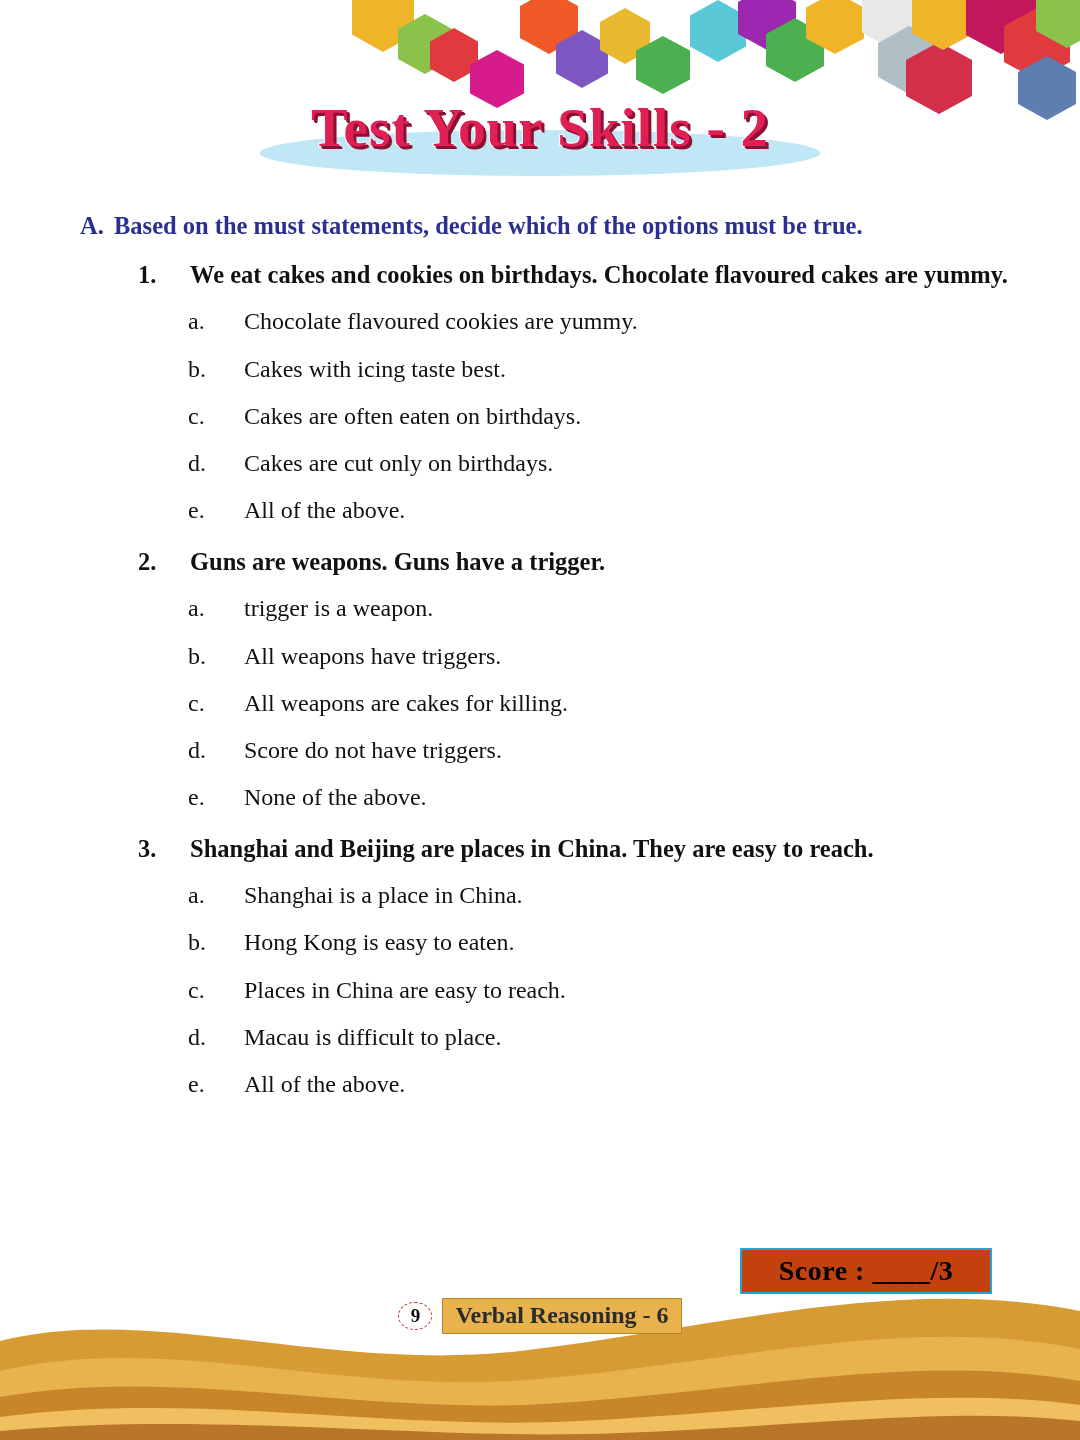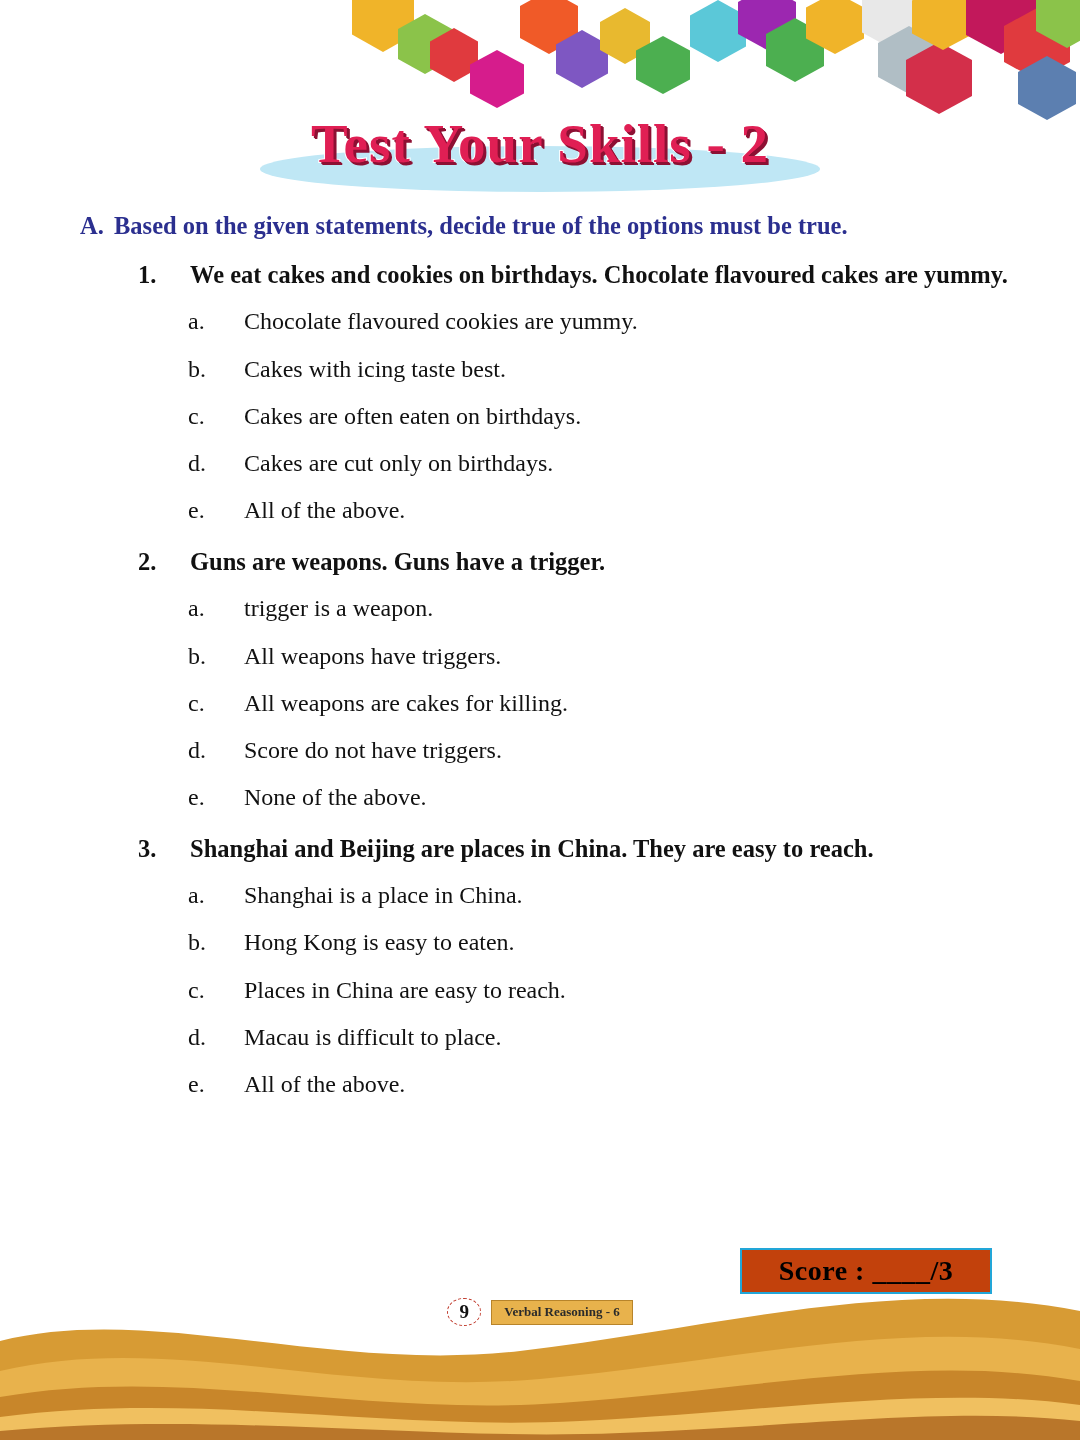--- a/index.html
+++ b/index.html
@@ -26,21 +26,21 @@
   .hex {
     position: absolute;
     width: 62px;
     height: 70px;
     clip-path: polygon(50% 0%, 100% 25%, 100% 75%, 50% 100%, 0% 75%, 0% 25%);
   }
 
   
   .title-wrap {
     position: absolute;
-    top: 112px;
+    top: 96px;
     left: 0;
     width: 1080px;
     text-align: center;
   }
   .title-oval {
     position: absolute;
     top: 34px;
     left: 50%;
     transform: translateX(-50%);
     width: 560px;
@@ -149,21 +149,21 @@
     border: 1px dashed #c0392b;
     border-radius: 50%;
     background: #fff;
     display: flex; align-items: center; justify-content: center;
     font-size: 19px; font-weight: bold; color: #111;
   }
   .book-tag {
     background: #e8b24c;
     border: 1px solid #b8842a;
     padding: 3px 12px 4px;
-    font-size: 13px;
+    font-size: 24px;
     font-weight: bold;
     color: #2b2b2b;
   }
 
   
   .waves {
     position: absolute;
     bottom: 0; left: 0;
     width: 1080px;
     height: 195px;
@@ -199,21 +199,21 @@
 
 <div class="title-wrap">
   <div class="title-oval"></div>
   <div class="title-text">Test Your Skills - 2</div>
 </div>
 
 <div class="content">
 
   <div class="sec-row">
     <div class="sec-label">A.</div>
-    <div class="sec-text">Based on the given statements, decide true of the options must be true.</div>
+    <div class="sec-text">Based on the must statements, decide which of the options must be true.</div>
   </div>
 
   <div id="questions">
       <div class="q-row">
         <div class="q-num"><span class="q-num-inner">1.</span></div>
         <div class="q-text just">We eat cakes and cookies on birthdays. Chocolate flavoured cakes are yummy.</div>
       </div>
       <div class="opt-row">
         <div class="opt-letter"><span class="opt-letter-inner">a.</span></div>
         <div class="opt-text">Chocolate flavoured cookies are yummy.</div>

